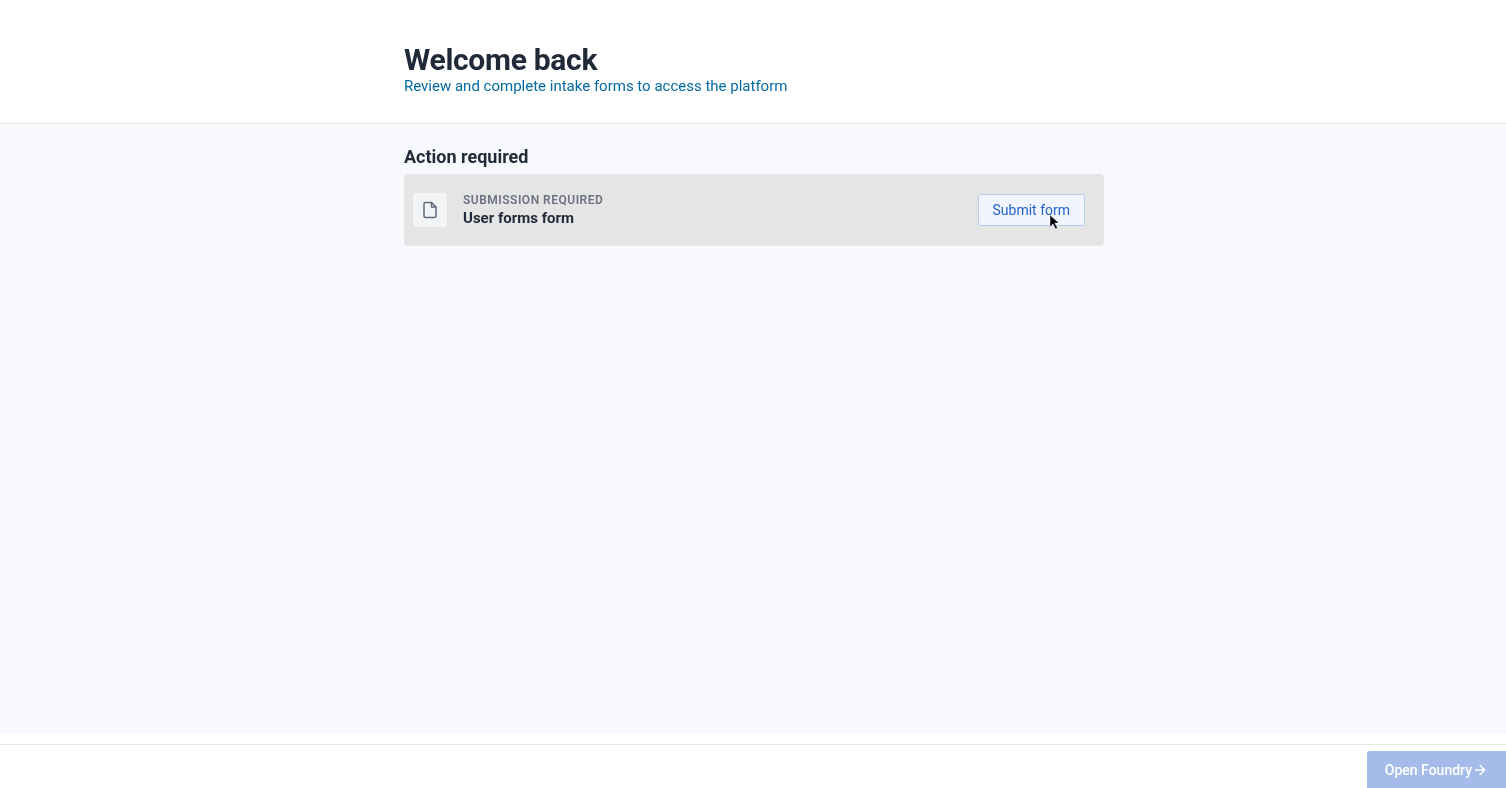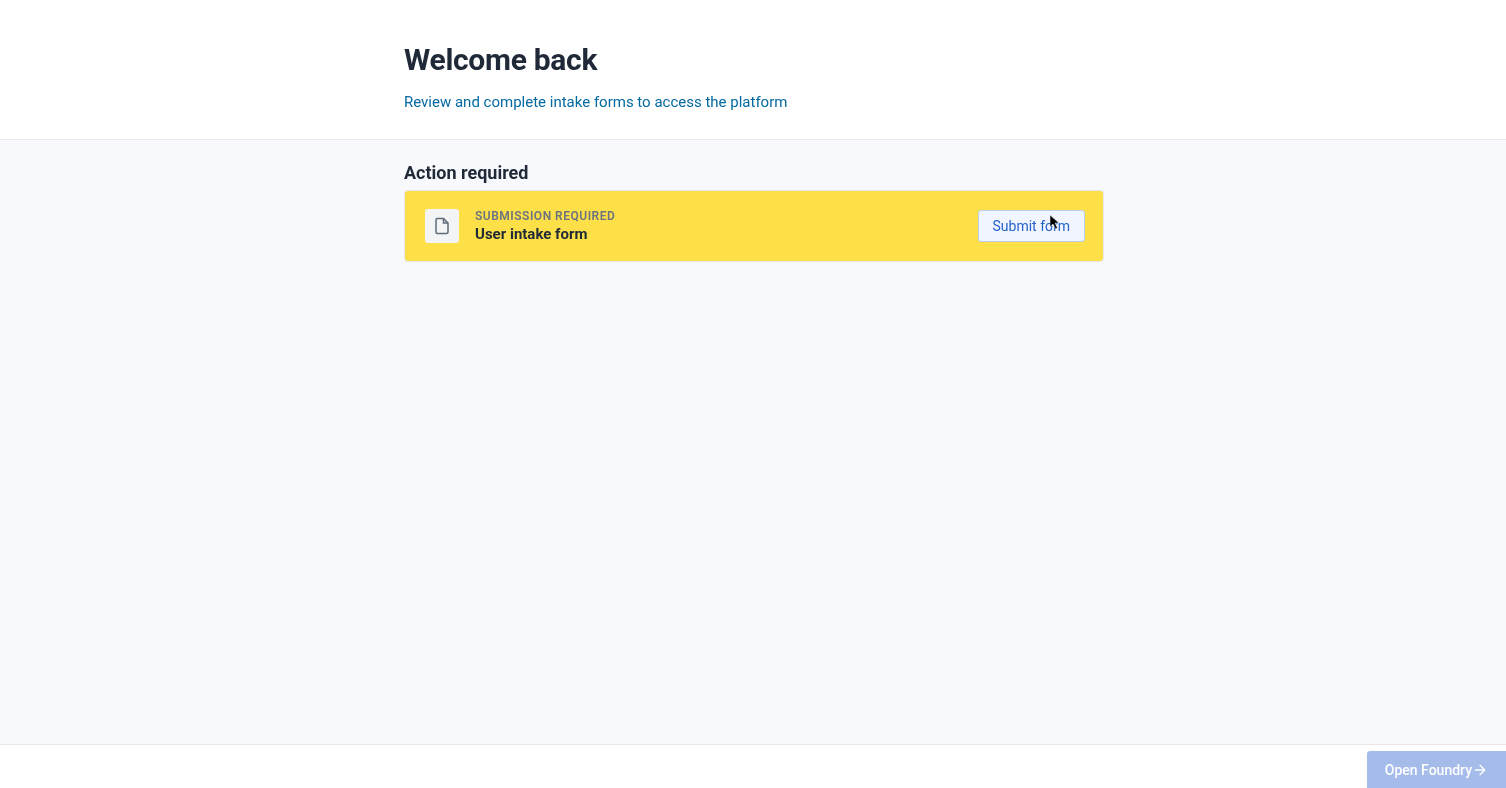--- a/index.html
+++ b/index.html
@@ -25,21 +25,21 @@
     
     .container-wide {
       width: 100%;
       padding-left: 404px;
     }
     
     .page-title {
       font-size: 30px;
       font-weight: 700;
       color: #1f2937;
-      margin-bottom: 16px;
+      margin-bottom: 0;
       letter-spacing: -0.3px;
     }
     
     .page-subtitle {
       font-size: 15px;
       color: #0369a1;
       font-weight: 400;
     }
     
     .content-section {
@@ -49,25 +49,25 @@
     }
     
     .section-title {
       font-size: 18px;
       font-weight: 700;
       color: #1f2937;
       margin-bottom: 7px;
     }
     
     .action-card {
-      background: #fde047;
+      background: #e5e5e5;
       border: 1px solid #e5e7eb;
       border-radius: 4px;
       width: 700px;
-      padding: 18px 18px 18px 20px;
+      padding: 18px 18px 18px 8px;
       display: flex;
       align-items: center;
       gap: 16px;
     }
     
     .icon-box {
       width: 34px;
       height: 34px;
       background: #f3f4f6;
       border-radius: 3px;
@@ -176,21 +176,21 @@
 
     <div class="action-card">
       <div class="icon-box">
         <svg viewBox="0 0 24 24" fill="none" stroke="currentColor" stroke-width="2">
           <path d="M14 2H6a2 2 0 0 0-2 2v16a2 2 0 0 0 2 2h12a2 2 0 0 0 2-2V8z"></path>
           <polyline points="14 2 14 8 20 8"></polyline>
         </svg>
       </div>
       <div class="card-text">
         <div class="card-label">SUBMISSION REQUIRED</div>
-        <div class="card-title">User intake form</div>
+        <div class="card-title">User forms form</div>
       </div>
       <button class="submit-btn">Submit form</button>
     </div>
   </div>
 </div>
 
 <div class="footer-bar">
   <button class="open-foundry-btn">
     <span>Open Foundry</span>
     <svg viewBox="0 0 24 24" fill="none" stroke="currentColor" stroke-width="2" stroke-linecap="round" stroke-linejoin="round">

